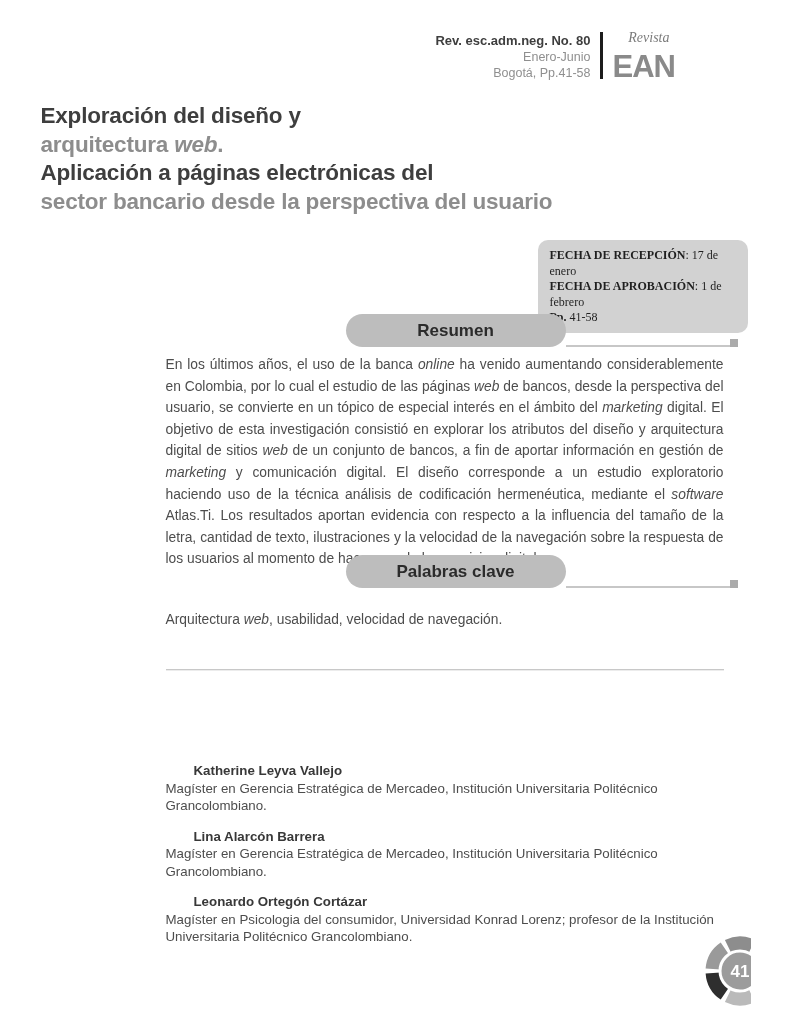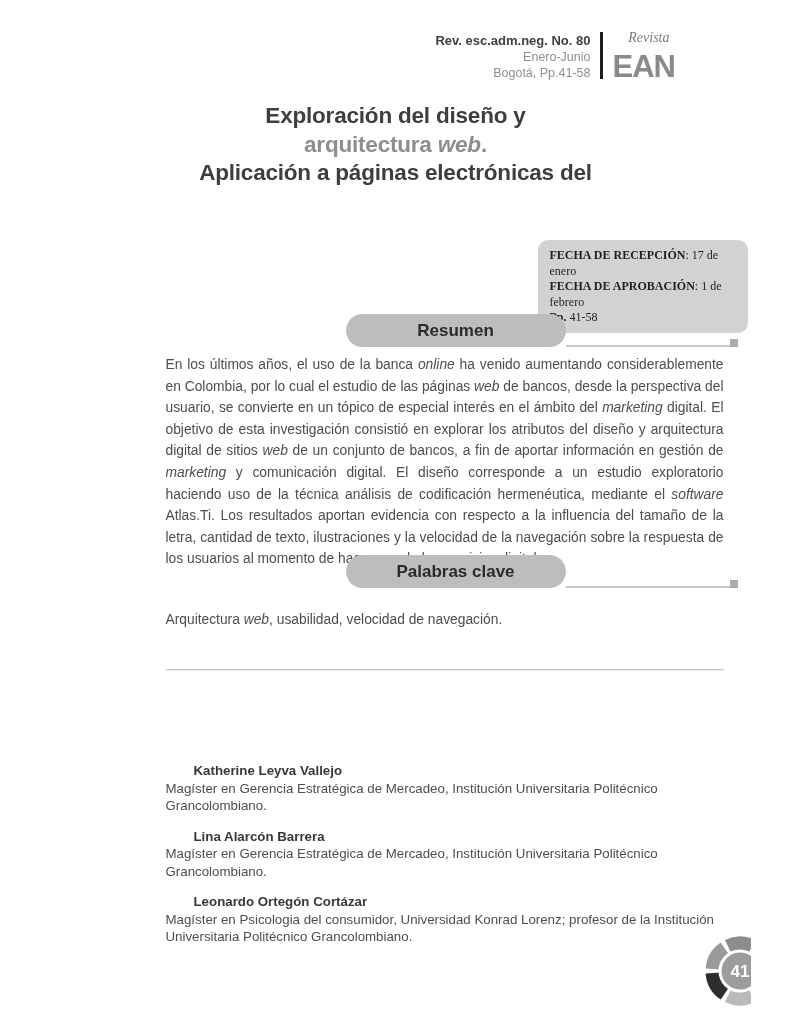--- a/index.html
+++ b/index.html
@@ -37,21 +37,21 @@
   }
   .jh-logo-name {
     position: absolute; bottom: 0; left: 2px;
     font-size: 31px; font-weight: bold; color: #8a8a8a;
     letter-spacing: -1px; line-height: 30px;
   }
 
   
   .title-block {
     position: absolute; top: 102px; left: 0; width: 100%;
-    text-align: center; font-weight: bold;
+    text-align: left; font-weight: bold;
     font-size: 22.5px; line-height: 28.5px; letter-spacing: -0.2px;
   }
   .t-dark { color: #3e3e3e; }
   .t-gray { color: #8d8d8d; }
 
   
   .dates-box {
     position: absolute; left: 497px; top: 240px; width: 210px;
     background: #d2d2d2; border-radius: 10px;
     padding: 8px 12px 7px 12px;
@@ -127,20 +127,21 @@
     <div class="jh-logo">
       <span class="jh-logo-script">Revista</span>
       <span class="jh-logo-name">EAN</span>
     </div>
   </div>
 
   <div class="title-block">
     <div class="t-dark"><span>Exploración del diseño y</span></div>
     <div class="t-gray"><span>arquitectura </span><em>web</em><span>.</span></div>
     <div class="t-dark"><span>Aplicación a páginas electrónicas del</span></div>
+    <div class="t-gray"><span>sector bancario desde la perspectiva del usuario</span></div>
   </div>
 
   <div class="dates-box">
     <div><span class="lbl">FECHA DE RECEPCIÓN</span><span>: 17 de enero</span></div>
     <div><span class="lbl">FECHA DE APROBACIÓN</span><span>: 1 de febrero</span></div>
     <div><span class="lbl">Pp.</span><span> 41-58</span></div>
   </div>
 
   <div class="section-row resumen">
     <div class="pill">Resumen</div>

